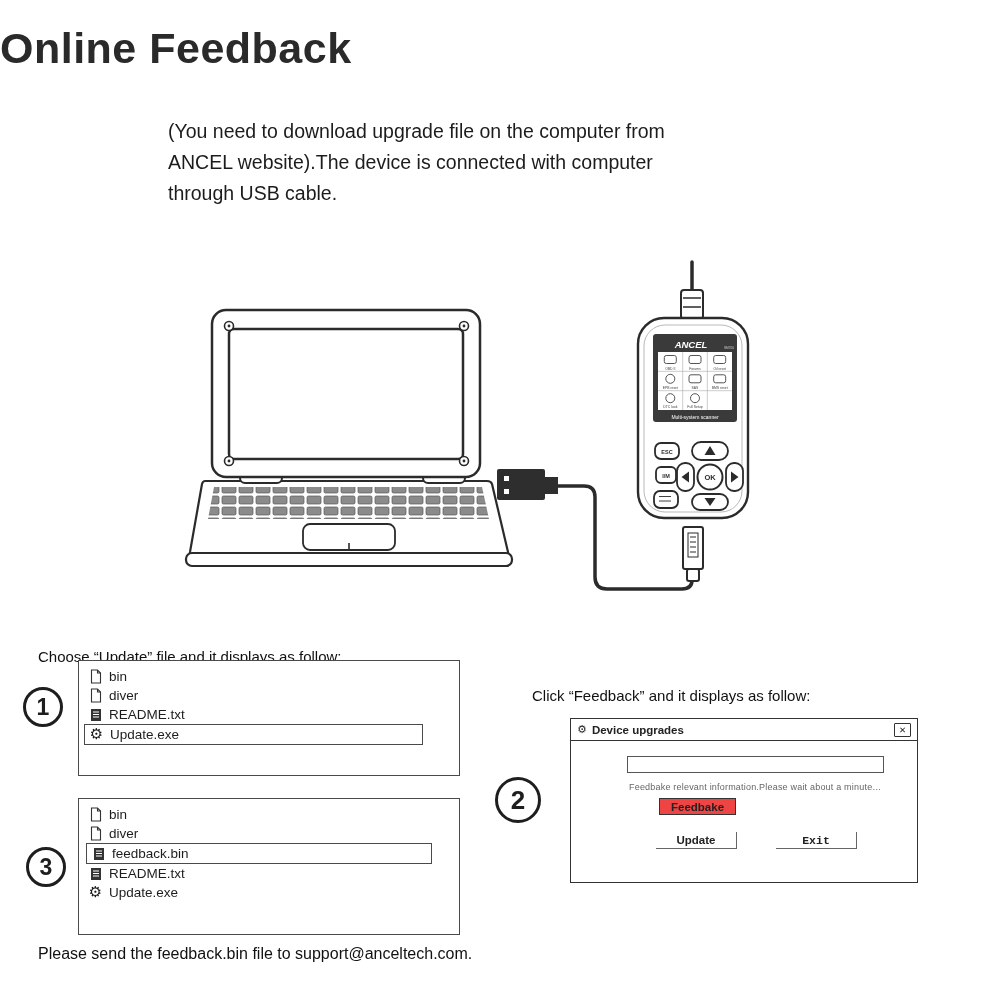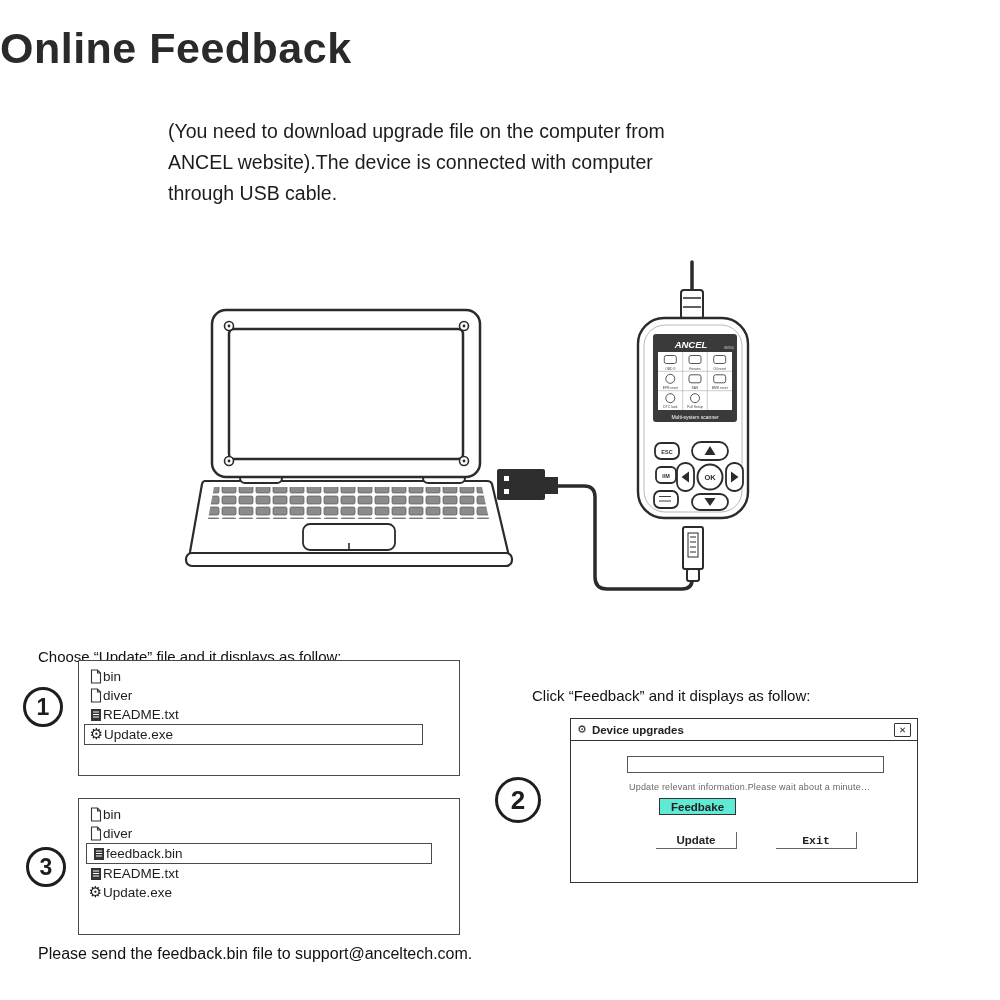--- a/index.html
+++ b/index.html
@@ -6,21 +6,21 @@
   body{width:1000px;height:1000px;position:relative;overflow:hidden;
        font-family:"Liberation Sans","DejaVu Sans",sans-serif;color:#1f1f1f;}
   .abs{position:absolute;}
   
   .title{top:24px;left:0;width:1000px;font-size:43px;font-weight:bold;color:#2a2a2a;letter-spacing:.5px;}
   .intro{top:116px;left:168px;font-size:19.5px;line-height:31px;color:#1c1c1c;}
   .caption{font-size:15px;color:#111;}
   .footer{top:945px;left:38px;font-size:16px;color:#111;}
   
   .filebox{border:1.6px solid #4a4a4a;background:#fff;}
-  .frow{display:flex;align-items:center;gap:0;height:19px;padding-left:9px;font-size:13.5px;color:#1d1d1d;}
+  .frow{display:flex;align-items:center;gap:6px;height:19px;padding-left:9px;font-size:13.5px;color:#1d1d1d;}
   .frow .fic{width:15px;display:flex;justify-content:center;align-items:center;flex:0 0 15px;}
   .frow.selected{border:1.6px solid #4a4a4a;padding-left:4px;}
   .box1 .selected{width:333px;margin-left:5px;}
   .box3 .selected{width:340px;margin-left:7px;}
   .gear-glyph{font-size:15px;line-height:1;color:#1a1a1a;font-family:"DejaVu Sans",sans-serif;}
   
   .stepc{border:3px solid #1e1e1e;border-radius:50%;display:flex;align-items:center;justify-content:center;
          font-weight:bold;color:#1e1e1e;background:#fff;}
   .c1{top:687px;left:23px;width:34px;height:34px;font-size:23px;}
   .c2{top:777px;left:495px;width:40px;height:40px;font-size:26px;}
@@ -28,21 +28,21 @@
   
   .dlg{top:718px;left:570px;width:346px;height:163px;border:1.6px solid #333;background:#fff;}
   .dlg-titlebar{display:flex;align-items:center;gap:5px;height:21px;padding:0 6px;border-bottom:1.6px solid #333;}
   .dlg-title{font-size:11.5px;font-weight:bold;color:#222;}
   .dlg-gear{font-size:11px;line-height:1;font-family:"DejaVu Sans",sans-serif;color:#222;}
   .dlg-close{margin-left:auto;width:15px;height:12px;border:1.3px solid #333;border-radius:1px;
              display:flex;align-items:center;justify-content:center;font-size:8.5px;font-weight:bold;color:#222;}
   .dlg-progress{position:absolute;left:56px;top:37px;width:255px;height:15px;border:1.3px solid #555;background:#fff;}
   .dlg-status{position:absolute;left:58px;top:63px;font-size:9px;color:#666;letter-spacing:.2px;}
   .btn-solid{position:absolute;left:88px;top:79px;width:75px;height:15px;border:1.6px solid #333;
-             display:flex;align-items:center;justify-content:center;font-size:11.5px;font-weight:bold;color:#222;background:#5eead4;}
+             display:flex;align-items:center;justify-content:center;font-size:11.5px;font-weight:bold;color:#222;background:#ef4444;}
   .btn-ghost{position:absolute;width:80px;height:16px;border-bottom:1.6px solid #666;border-right:1.6px solid #666;
              display:flex;align-items:center;justify-content:center;font-size:11.5px;font-weight:bold;color:#222;}
   .btn-update{left:85px;top:113px;}
   .btn-exit{left:205px;top:113px;font-family:Liberation Mono, monospace;}
 </style>
 </head>
 <body>
 
 <div class="abs title">Online Feedback</div>
 
@@ -207,21 +207,21 @@
 <div class="abs caption" style="top:687px;left:532px;">Click “Feedback” and it displays as follow:</div>
 
 <div class="abs stepc c2">2</div>
 <div class="abs dlg">
   <div class="dlg-titlebar">
     <span class="dlg-gear">⚙</span>
     <span class="dlg-title">Device upgrades</span>
     <span class="dlg-close">✕</span>
   </div>
   <div class="dlg-progress"></div>
-  <div class="dlg-status">Update relevant information.Please wait about a minute…</div>
+  <div class="dlg-status">Feedbake relevant information.Please wait about a minute…</div>
   <div class="btn-solid">Feedbake</div>
   <div class="btn-ghost btn-update">Update</div>
   <div class="btn-ghost btn-exit">Exit</div>
 </div>
 
 <div class="abs stepc c3">3</div>
 <div class="abs filebox box3" style="top:798px;left:78px;width:382px;height:137px;padding-top:6px;box-sizing:border-box;">
   <div class="frow">
     <span class="fic">
         <svg width="13" height="15" viewBox="0 0 13 15">

